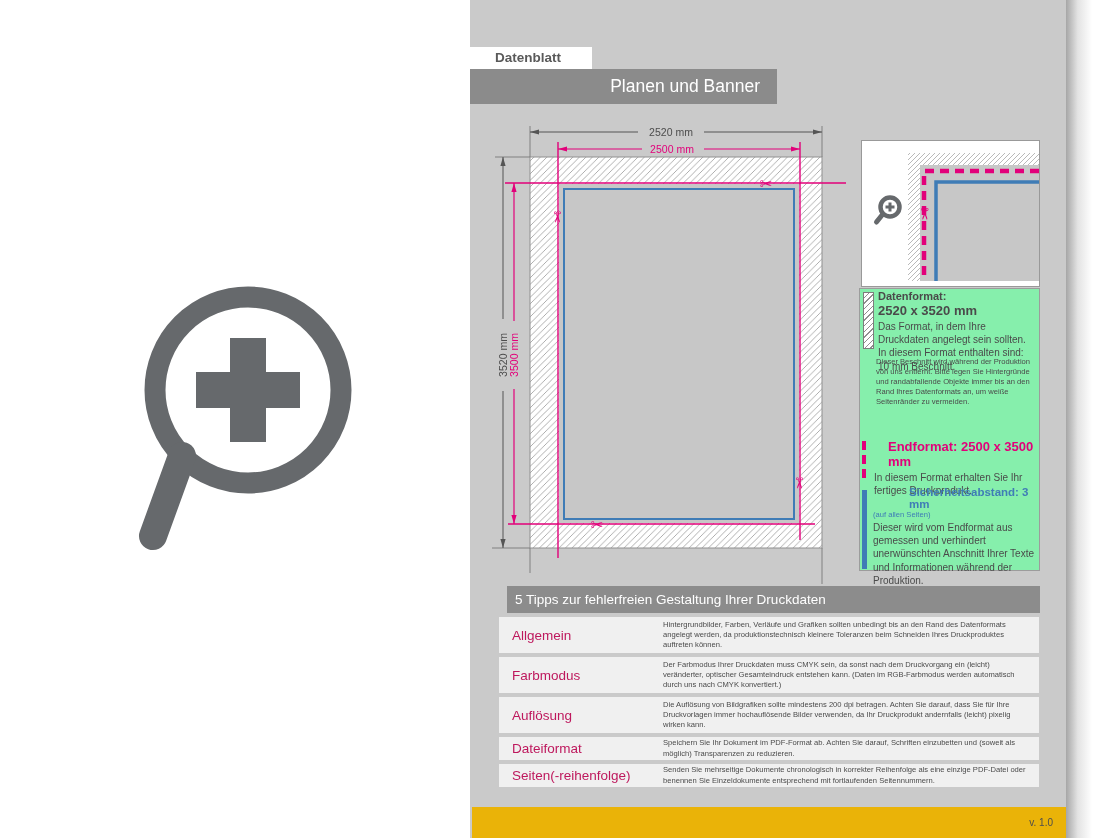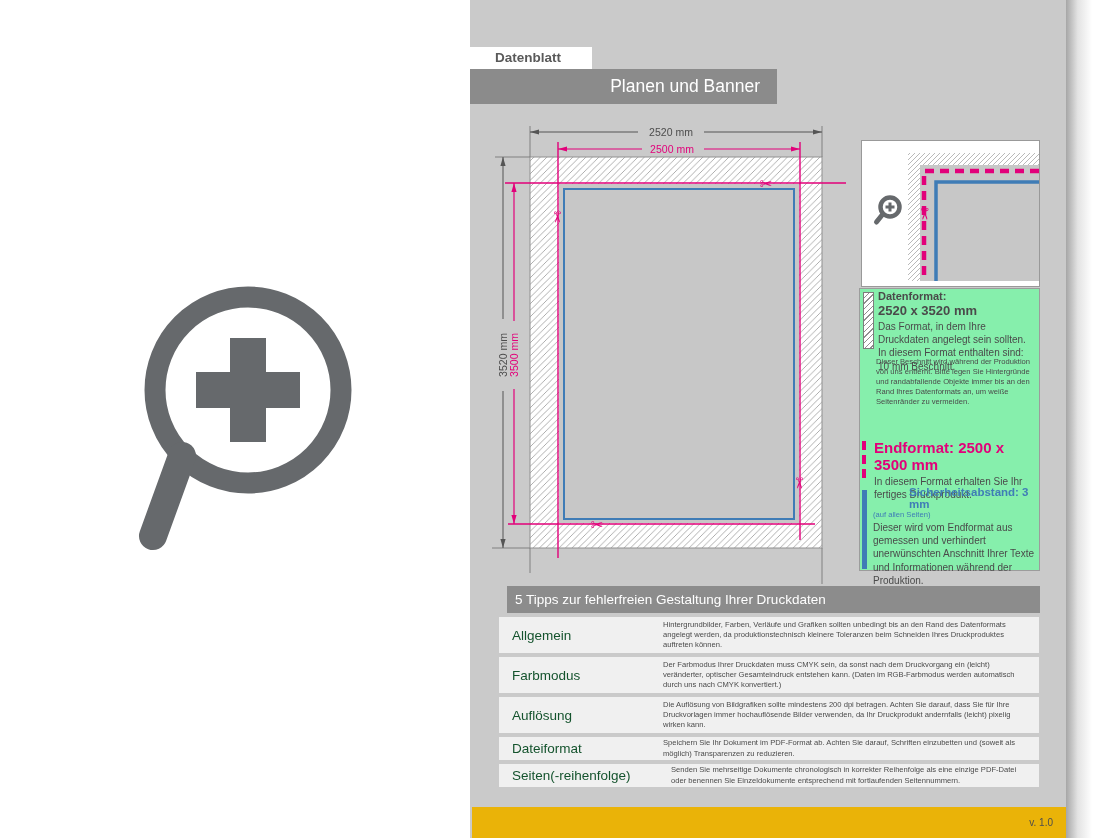--- a/index.html
+++ b/index.html
@@ -27,33 +27,33 @@
                   border:1px solid #7d7d7d; background-color:#ffffff;
                   background-image:repeating-linear-gradient(135deg, transparent 0, transparent 3px, #8f8f8f 3px, #8f8f8f 4px); }
   .df-block { position:absolute; left:18px; top:1px; width:158px; color:#4a4a4a; }
   .df-title { font-size:11px; font-weight:bold; }
   .df-size  { font-size:13px; font-weight:bold; margin-top:1px; }
   .small-body { font-size:10px; line-height:1.32; color:#4a4a4a; margin-top:2px; }
   .bleed-note { position:absolute; left:16px; top:68px; width:160px; font-size:7.6px; line-height:1.32; color:#4a4a4a; }
   .ef-bar { position:absolute; left:2px; top:152px; width:4px; height:37px;
             background:repeating-linear-gradient(to bottom,#e2007a 0 9px, transparent 9px 14px); }
   .ef-block { position:absolute; left:14px; top:150px; width:162px; }
-  .ef-title { font-size:15px; font-weight:bold; color:#e2007a; }
+  .ef-title { font-size:13px; font-weight:bold; color:#e2007a;margin-left:14px; }
   .sa-bar { position:absolute; left:2px; top:201px; width:5px; height:79px; background:#3f7cb6; }
   .sa-block { position:absolute; left:13px; top:197px; width:163px; }
   .sa-title { font-size:11.5px; font-weight:bold; color:#3f7cb6;margin-left:36px; }
   .sa-sub { font-size:7.6px; color:#3f7cb6; }
 
   .tips-header { position:absolute; left:507px; top:586px; width:533px; height:27px; background:#8c8c8c;
                  color:#ffffff; font-size:13.5px; line-height:27px; padding-left:8px; }
   .tip-row { position:absolute; left:499px; width:540px; background:#f0f0f0; display:flex; align-items:center; }
-  .tip-label { width:164px; padding-left:13px; font-size:13.5px; color:#14532d; flex-shrink:0; }
+  .tip-label { width:164px; padding-left:13px; font-size:13.5px; color:#be185d; flex-shrink:0; }
   .tip-text { flex:1; padding-right:10px; font-size:7.6px; line-height:1.32; color:#4a4a4a; }
   .row-1 { top:617px; height:36px; } .row-2 { top:657px; height:36px; } .row-3 { top:697px; height:36px; }
-  .row-4 { top:737px; height:23px; } .row-5 { top:764px; height:23px;gap:8px; }
+  .row-4 { top:737px; height:23px; } .row-5 { top:764px; height:23px; }
 
   .footer-bar { position:absolute; left:472px; top:807px; width:594px; height:31px; background:#eab308;
                 color:#4d4d4d; font-size:10px; line-height:31px; text-align:right; padding-right:13px; }
 
   .zoom-icon-svg { position:absolute; left:125px; top:270px; width:250px; height:290px; }
 
   svg text { font-family:"Liberation Sans", sans-serif; }
 </style>
 </head>
 <body>

